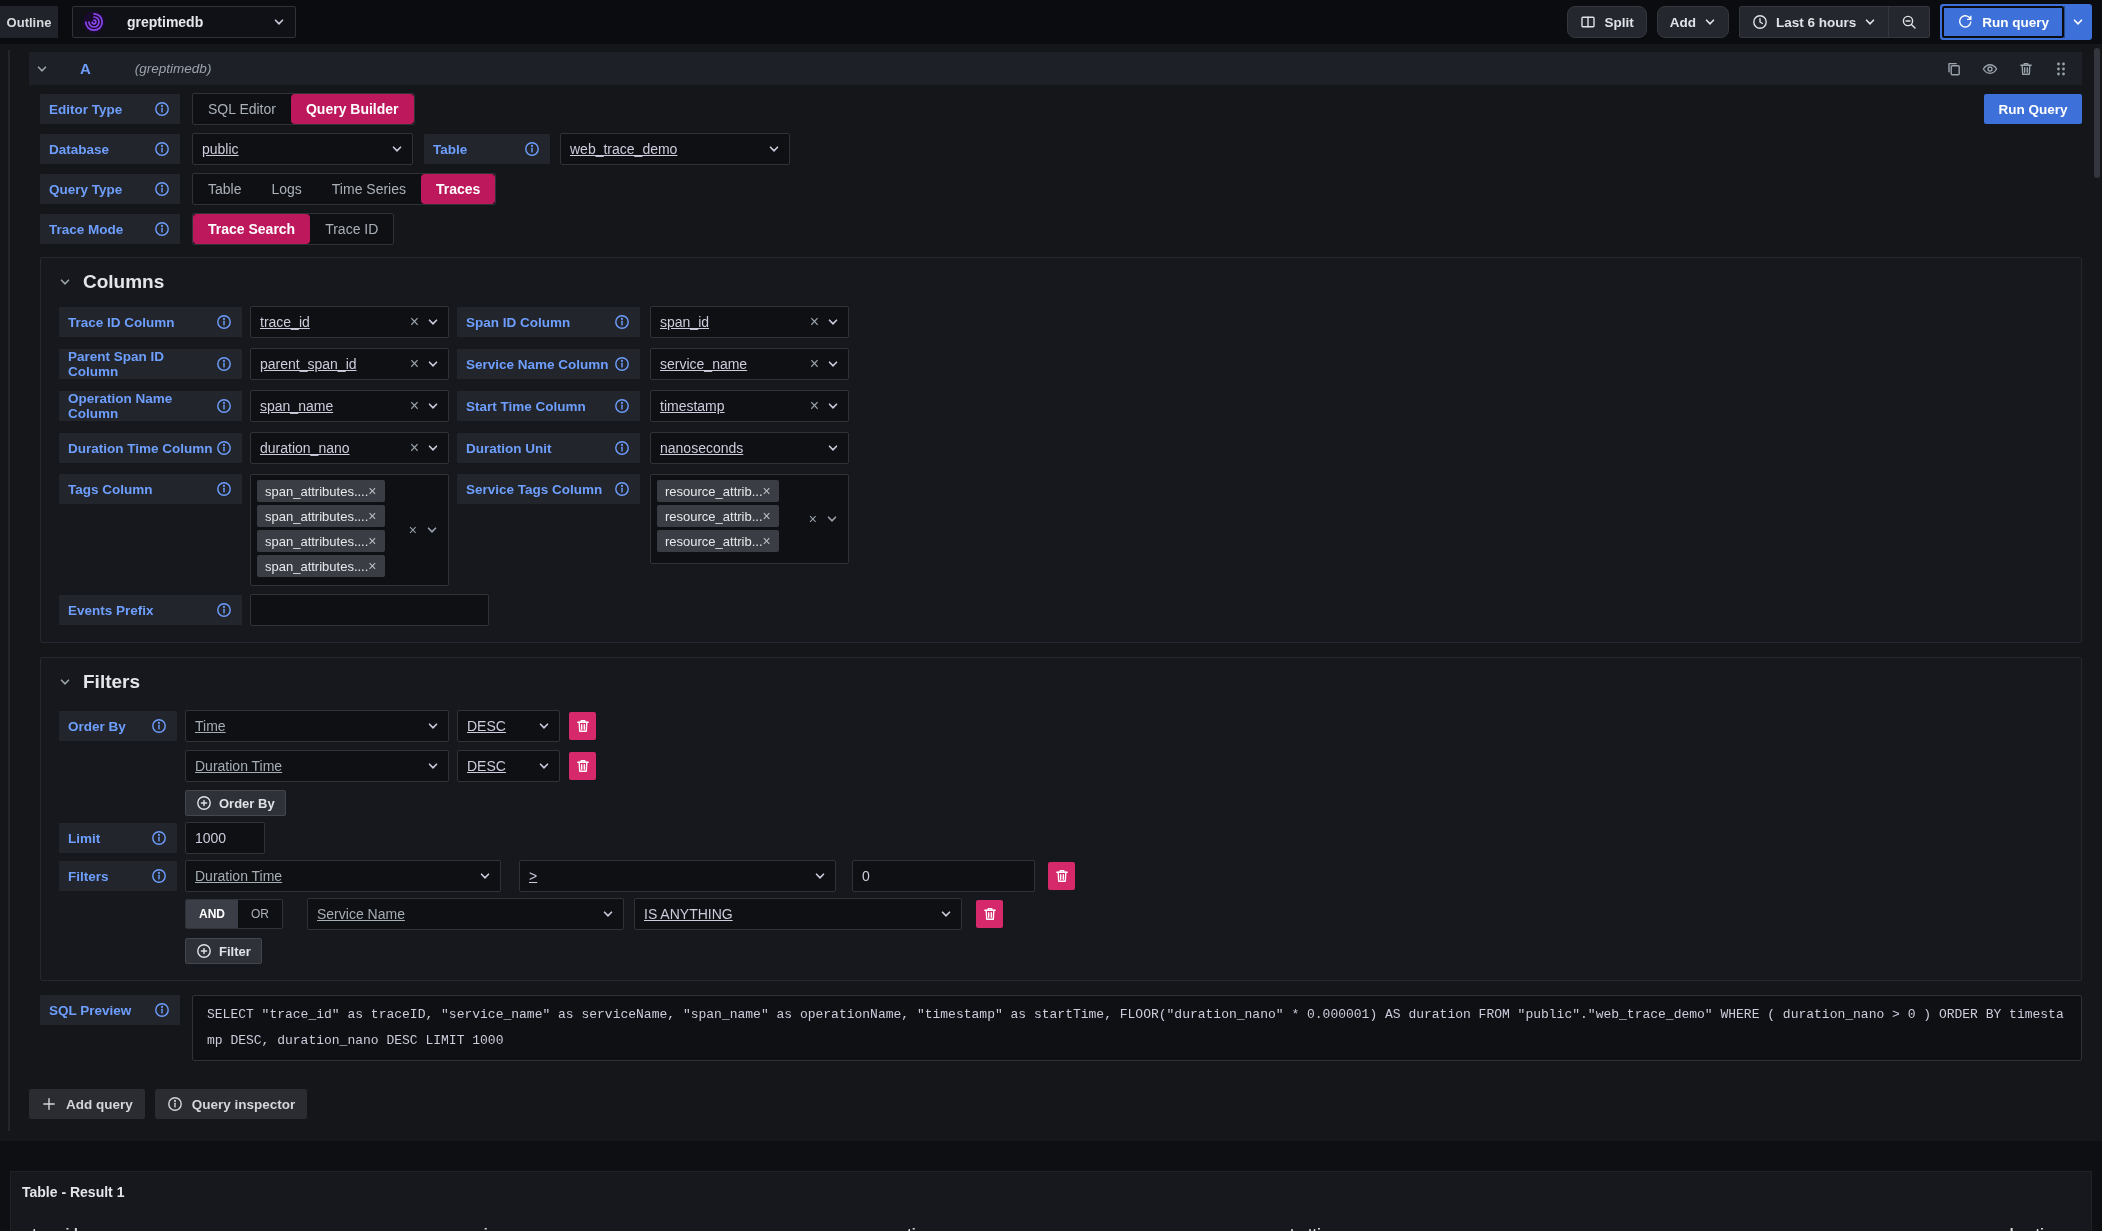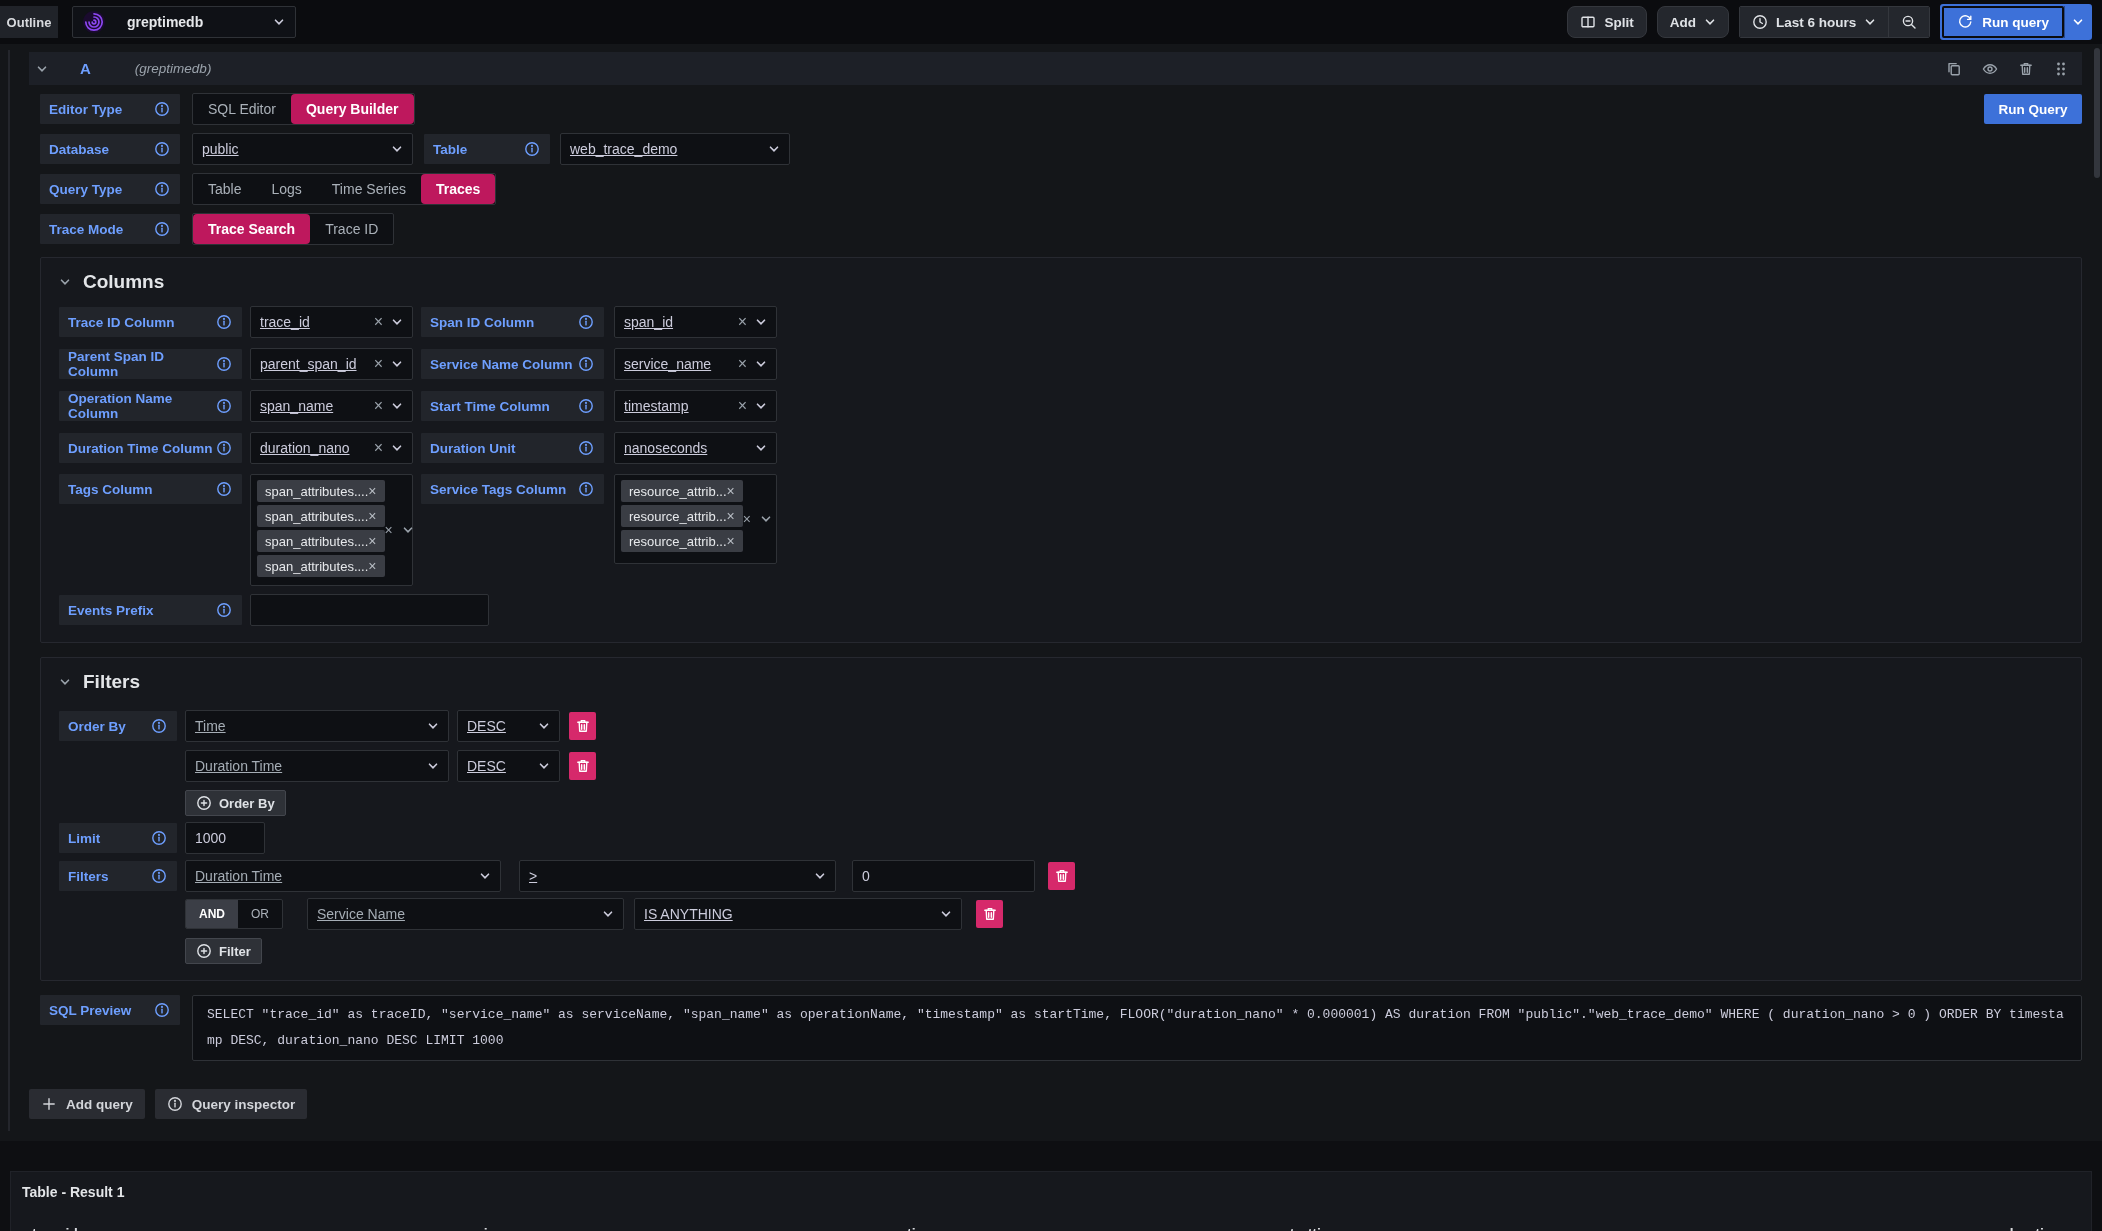--- a/index.html
+++ b/index.html
@@ -39,21 +39,21 @@
   .radio-opt { display:flex; align-items:center; padding:0 15px; color:#aab1b9; font-size:14px; cursor:default; }
   .radio-opt.sel { background:#be185d; color:#ffffff; font-weight:700; border-radius:4px; }
   .gselect { height:32px; background:#0e1014; border:1px solid #2f3237; border-radius:2px; display:flex; align-items:center; padding:0 9px; gap:8px; color:#ccccdc; }
   .gselect .val { flex:1; white-space:nowrap; overflow:hidden;text-decoration:underline; }
   .gselect .val.dim { color:#a5adb5; }
   .gselect .clr { color:#9aa2ab; font-size:16px; line-height:1; }
   .ginput { height:32px; background:#0e1014; border:1px solid #2f3237; border-radius:2px; color:#ccccdc; padding:0 9px; font-size:14px; font-family:inherit; }
   .panel { border:1px solid #26282f; border-radius:2px; background:#16181d; margin:12px 0 14px 0; padding:10px 18px 14px 18px; }
   .sect-head { display:flex; align-items:center; gap:12px; height:24px; margin:2px 0 12px 0; font-weight:700; font-size:19px; color:#e3e5e8; }
   .fgrid-row { display:flex; align-items:center; margin-bottom:10px; }
-  .sel199 { width:163px; } .gap8 { width:8px; } .gap10 { width:10px; }
+  .sel199 { width:199px; } .gap8 { width:8px; } .gap10 { width:10px; }
   .multibox { background:#0e1014; border:1px solid #2f3237; border-radius:2px; padding:5px 6px; display:flex; }
   .chips { display:flex; flex-direction:column; gap:3px; flex:1; }
   .chip { background:#3a3d44; border-radius:2px; height:22px; display:flex; align-items:center; padding:0 8px; width:max-content; font-size:13px; color:#e6e8eb; }
   .chip .x { color:#b9bec5; font-size:14px; }
   .mb-ctrl { display:flex; align-items:center; gap:9px; color:#9aa2ab; padding-right:4px; align-self:center; }
   .mini-btn { height:26px; background:#2e3137; border:1px solid #43464d; border-radius:2px; display:flex; align-items:center; gap:7px; padding:0 10px; font-size:13px; font-weight:600; color:#dfe2e6; }
   .trash-btn { width:27px; height:28px; background:#d6296b; border-radius:2px; border:none; color:#fff; display:flex; align-items:center; justify-content:center; }
   .andor { display:flex; height:30px; border:1px solid #2f3237; border-radius:2px; overflow:hidden; background:#0e1014; }
   .andor .opt { display:flex; align-items:center; padding:0 13px; color:#aab1b9; font-size:12px; }
   .andor .opt.sel { background:#3b3e46; color:#fff; font-weight:700; }

